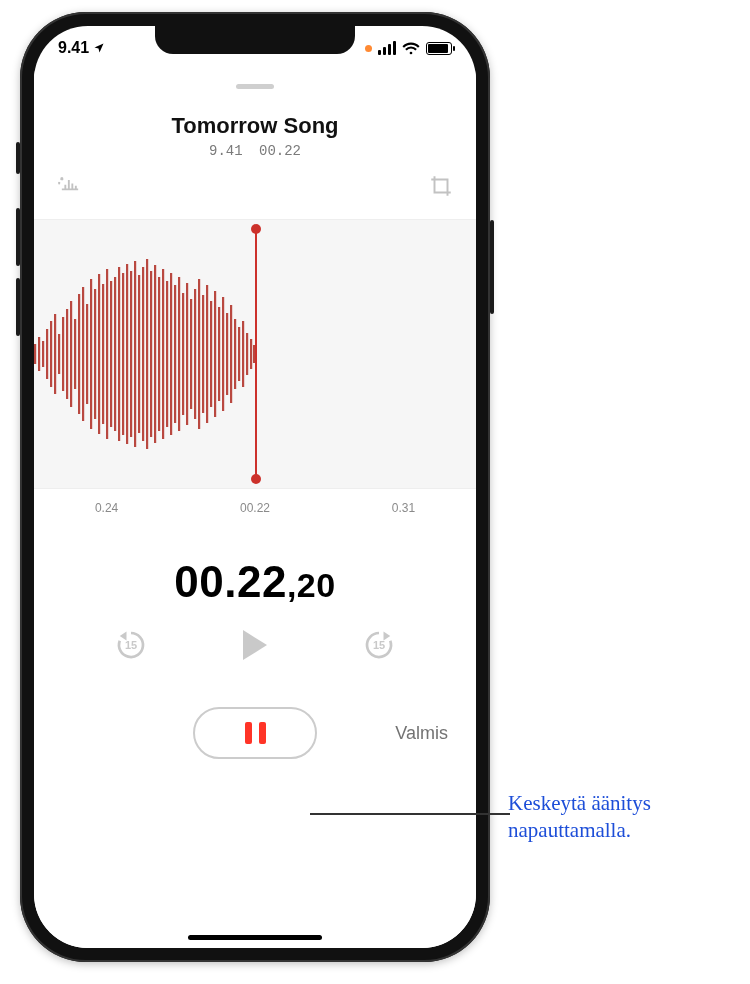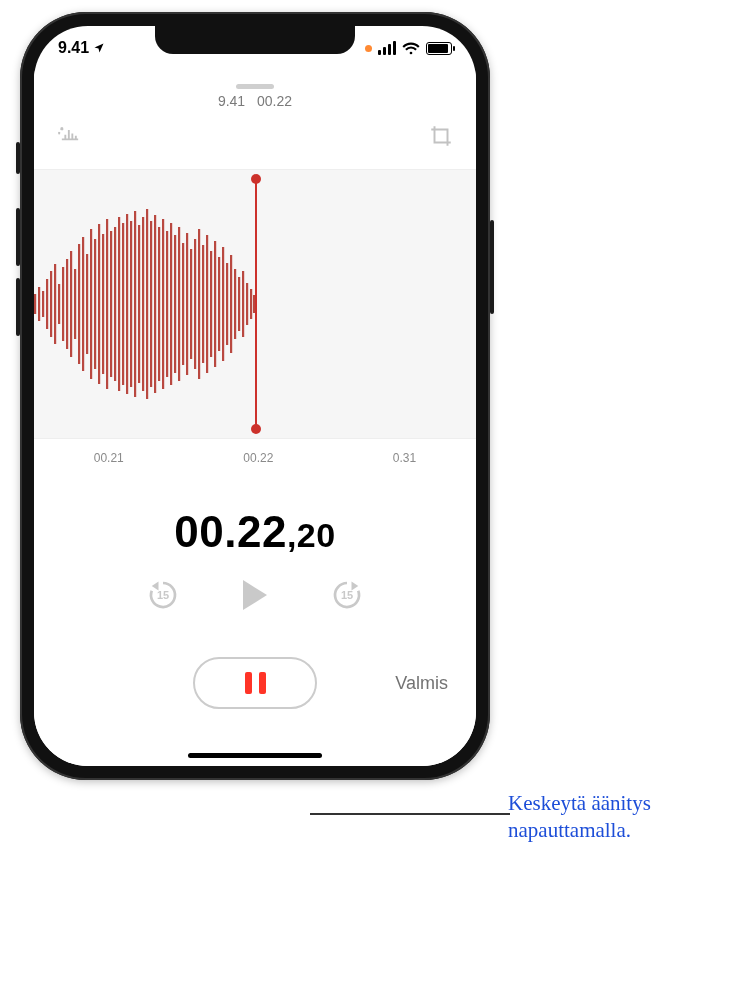--- a/index.html
+++ b/index.html
@@ -8,21 +8,21 @@
     background: #fff;
     width: 750px;
     height: 984px;
     position: relative;
   }
   .phone {
     position: absolute;
     left: 20px;
     top: 12px;
     width: 470px;
-    height: 768px;
+    height: 950px;
     border-radius: 66px;
     background: #111;
     padding: 14px;
     box-shadow: inset 0 0 0 2px #333, 0 2px 8px rgba(0,0,0,.25);
   }
   
   .hwbtn { position: absolute; background: #1a1a1a; border-radius: 3px; }
   .hwbtn.l1 { left: -4px; top: 130px; width: 4px; height: 32px; }
   .hwbtn.l2 { left: -4px; top: 196px; width: 4px; height: 58px; }
   .hwbtn.l3 { left: -4px; top: 266px; width: 4px; height: 58px; }
@@ -74,21 +74,21 @@
   .locarrow svg { display:block; }
 
   .content {
     position: absolute;
     top: 44px; left: 0; right: 0; bottom: 0;
     background: #fff;
   }
   .grabber { width: 38px; height: 5px; background: #cfcfcf; border-radius: 3px; margin: 14px auto 0; }
 
   .rec-title { text-align: center; font-weight: 700; font-size: 22px; margin-top: 24px; color: #111; }
-  .rec-subtitle { text-align: center; font-size: 14px; color: #7a7a7a; margin-top: 4px; }
+  .rec-subtitle { text-align: center; font-size: 14px; color: #7a7a7a; margin-top: 4px; font-family: Liberation Mono, monospace; }
   .rec-subtitle span { margin: 0 4px; }
 
   .toolrow {
     display: flex;
     justify-content: space-between;
     padding: 14px 22px 0;
     color: #c2c2c2;
   }
 
   .wave-area {
@@ -118,21 +118,21 @@
   }
   .playhead::before { top: -6px; }
   .playhead::after { bottom: -6px; }
 
   .ticks { display:flex; justify-content: space-around; font-size: 12px; color: #8a8a8a; padding: 12px 0 0; }
 
   .big-time { text-align:center; font-size: 44px; font-weight: 700; margin-top: 42px; letter-spacing: 0.5px; }
   .big-time .frac { font-size: 34px; font-weight: 700; }
 
   .play-row {
-    display:flex; align-items:center; justify-content:center; gap: 62px;
+    display:flex; align-items:center; justify-content:center; gap: 94px;
     margin-top: 20px; color: #c9c9c9;
   }
   .skip { position: relative; width: 36px; height: 36px; }
   .skip svg { display:block; }
   .skip .num { position:absolute; top:50%; left:50%; transform:translate(-50%,-48%); font-size:11px; font-weight:600; color:#c9c9c9; }
 
   .play-tri {
     width: 0; height: 0;
     border-left: 24px solid #c9c9c9;
     border-top: 15px solid transparent;
@@ -209,20 +209,21 @@
         </span>
         <span class="battery">
             <i></i>
           </span>
       </div>
     </div>
 
     <div class="content">
       <div class="grabber"></div>
 
+      <div class="rec-title">Tomorrow Song</div>
       <div class="rec-subtitle">
         <span>9.41</span>
         <span>00.22</span>
       </div>
 
       <div class="toolrow">
         <span>
           <svg width="28" height="28" viewBox="0 0 24 24" fill="none" stroke="#c2c2c2" stroke-width="1.6">
             <path d="M5 14 L19 14 M8 14 L8 10 M11 14 L11 6 M14 14 L14 9 M17 14 L17 11"></path>
             <path d="M4 4 L6 6 M6 4 L4 6" stroke-width="1.4"></path>
@@ -296,21 +297,21 @@
               <rect x="208" y="72" width="2.2" height="66"></rect>
               <rect x="212" y="84" width="2.2" height="42"></rect>
               <rect x="216" y="90" width="2.2" height="30"></rect>
               <rect x="219" y="96" width="2.2" height="18"></rect>
           </g>
         </svg>
         <div class="playhead"></div>
       </div>
 
       <div class="ticks">
-        <span>00.21</span>
+        <span>0.24</span>
         <span>00.22</span>
         <span>0.31</span>
       </div>
 
       <div class="big-time">
         <span>00.22</span><span class="frac">,20</span>
       </div>
 
       <div class="play-row">
         <div class="skip">

